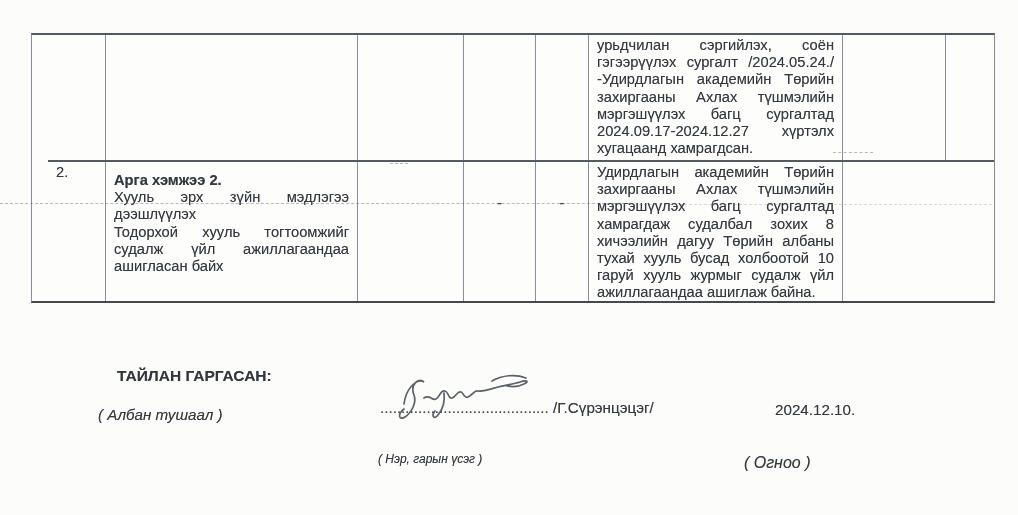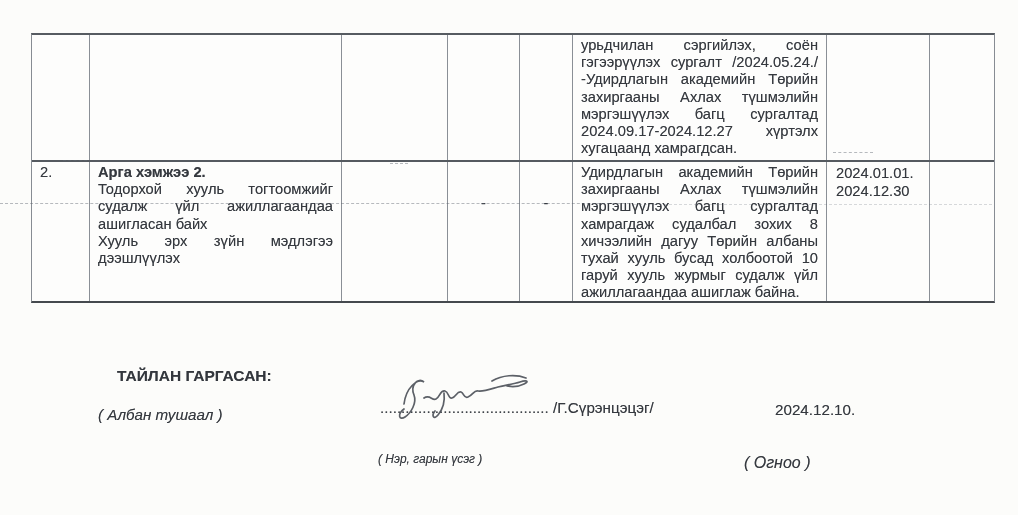--- a/index.html
+++ b/index.html
@@ -14,34 +14,35 @@
     text-shadow:0 0 .5px rgba(55,58,64,.5);
   }
   
   .tbl {
     position:absolute; left:31px; top:33px; width:964px;
     border-left:1px solid #878c93;
     border-right:1px solid #878c93;
     border-top:2px solid #565b61;
     border-bottom:2px solid #45494e;
     background:#fdfdfc;
+    padding-left:16px;
   }
   .trow { display:grid; grid-template-columns:57px 252px 106px 72px 53px 254px 103px 1fr; }
   .trow-1 { height:125px; }
   .trow-2 { height:141px; border-top:2px solid #555a60; }
   .cell {
     border-left:1px solid #8a8f96;
     overflow:hidden;
     font-size:14.7px; line-height:17.2px;
     padding:2px 8px;
   }
   .cell:first-child { border-left:none; }
   .cell-num { padding:2px 4px 0 8px; }
   .cell-activity { text-align:justify; }
-  .cell-activity .act-title { font-weight:bold; }
+  .cell-activity .act-title { font-weight:bold;margin-top:8px; }
   .cell-activity .act-line { text-align:justify; }
   .cell-dash { text-align:center; padding-top:33px; }
   .cell-result { text-align:justify; padding:2px 8px; }
   .cell-dates { padding:2px 4px 0 9px; line-height:18px; }
   
   .artifact-dash { position:absolute; border-top:1px dashed rgba(96,102,112,.45); height:0; }
   .artifact-dash.faint { opacity:.55; }
   
   .footer-heading {
     position:absolute; left:117px; top:367px;
@@ -79,31 +80,27 @@
       <div></div>
       <div></div>
     </div>
     <div class="cell"></div>
   </div>
 
   <div class="trow trow-2">
     <div class="cell cell-num">2.</div>
     <div class="cell cell-activity">
       <div class="act-title">Арга хэмжээ 2.</div>
+      <div class="act-line">Хууль эрх зүйн мэдлэгээ дээшлүүлэх</div>
       <div class="act-line">Тодорхой хууль тогтоомжийг судалж үйл ажиллагаандаа ашигласан байх</div>
-      <div class="act-line">Хууль эрх зүйн мэдлэгээ дээшлүүлэх</div>
     </div>
     <div class="cell"></div>
     <div class="cell cell-dash">-</div>
     <div class="cell cell-dash">-</div>
     <div class="cell cell-result">Удирдлагын академийн Төрийн захиргааны Ахлах түшмэлийн мэргэшүүлэх багц сургалтад хамрагдаж судалбал зохих 8 хичээлийн дагуу Төрийн албаны тухай хууль бусад холбоотой 10 гаруй хууль журмыг судалж үйл ажиллагаандаа ашиглаж байна.</div>
-    <div class="cell cell-dates">
-      <div>2024.01.01.</div>
-      <div>2024.12.30</div>
-    </div>
     <div class="cell"></div>
   </div>
 </div>
 
 <div class="artifact-dash" style="left:0; top:203px; width:630px;"></div>
 <div class="artifact-dash faint" style="left:634px; top:204px; width:358px;"></div>
 <div class="artifact-dash" style="left:63px; top:160px; width:24px;"></div>
 <div class="artifact-dash" style="left:293px; top:160px; width:26px;"></div>
 <div class="artifact-dash" style="left:390px; top:163px; width:18px;"></div>
 <div class="artifact-dash faint" style="left:548px; top:160px; width:20px;"></div>

